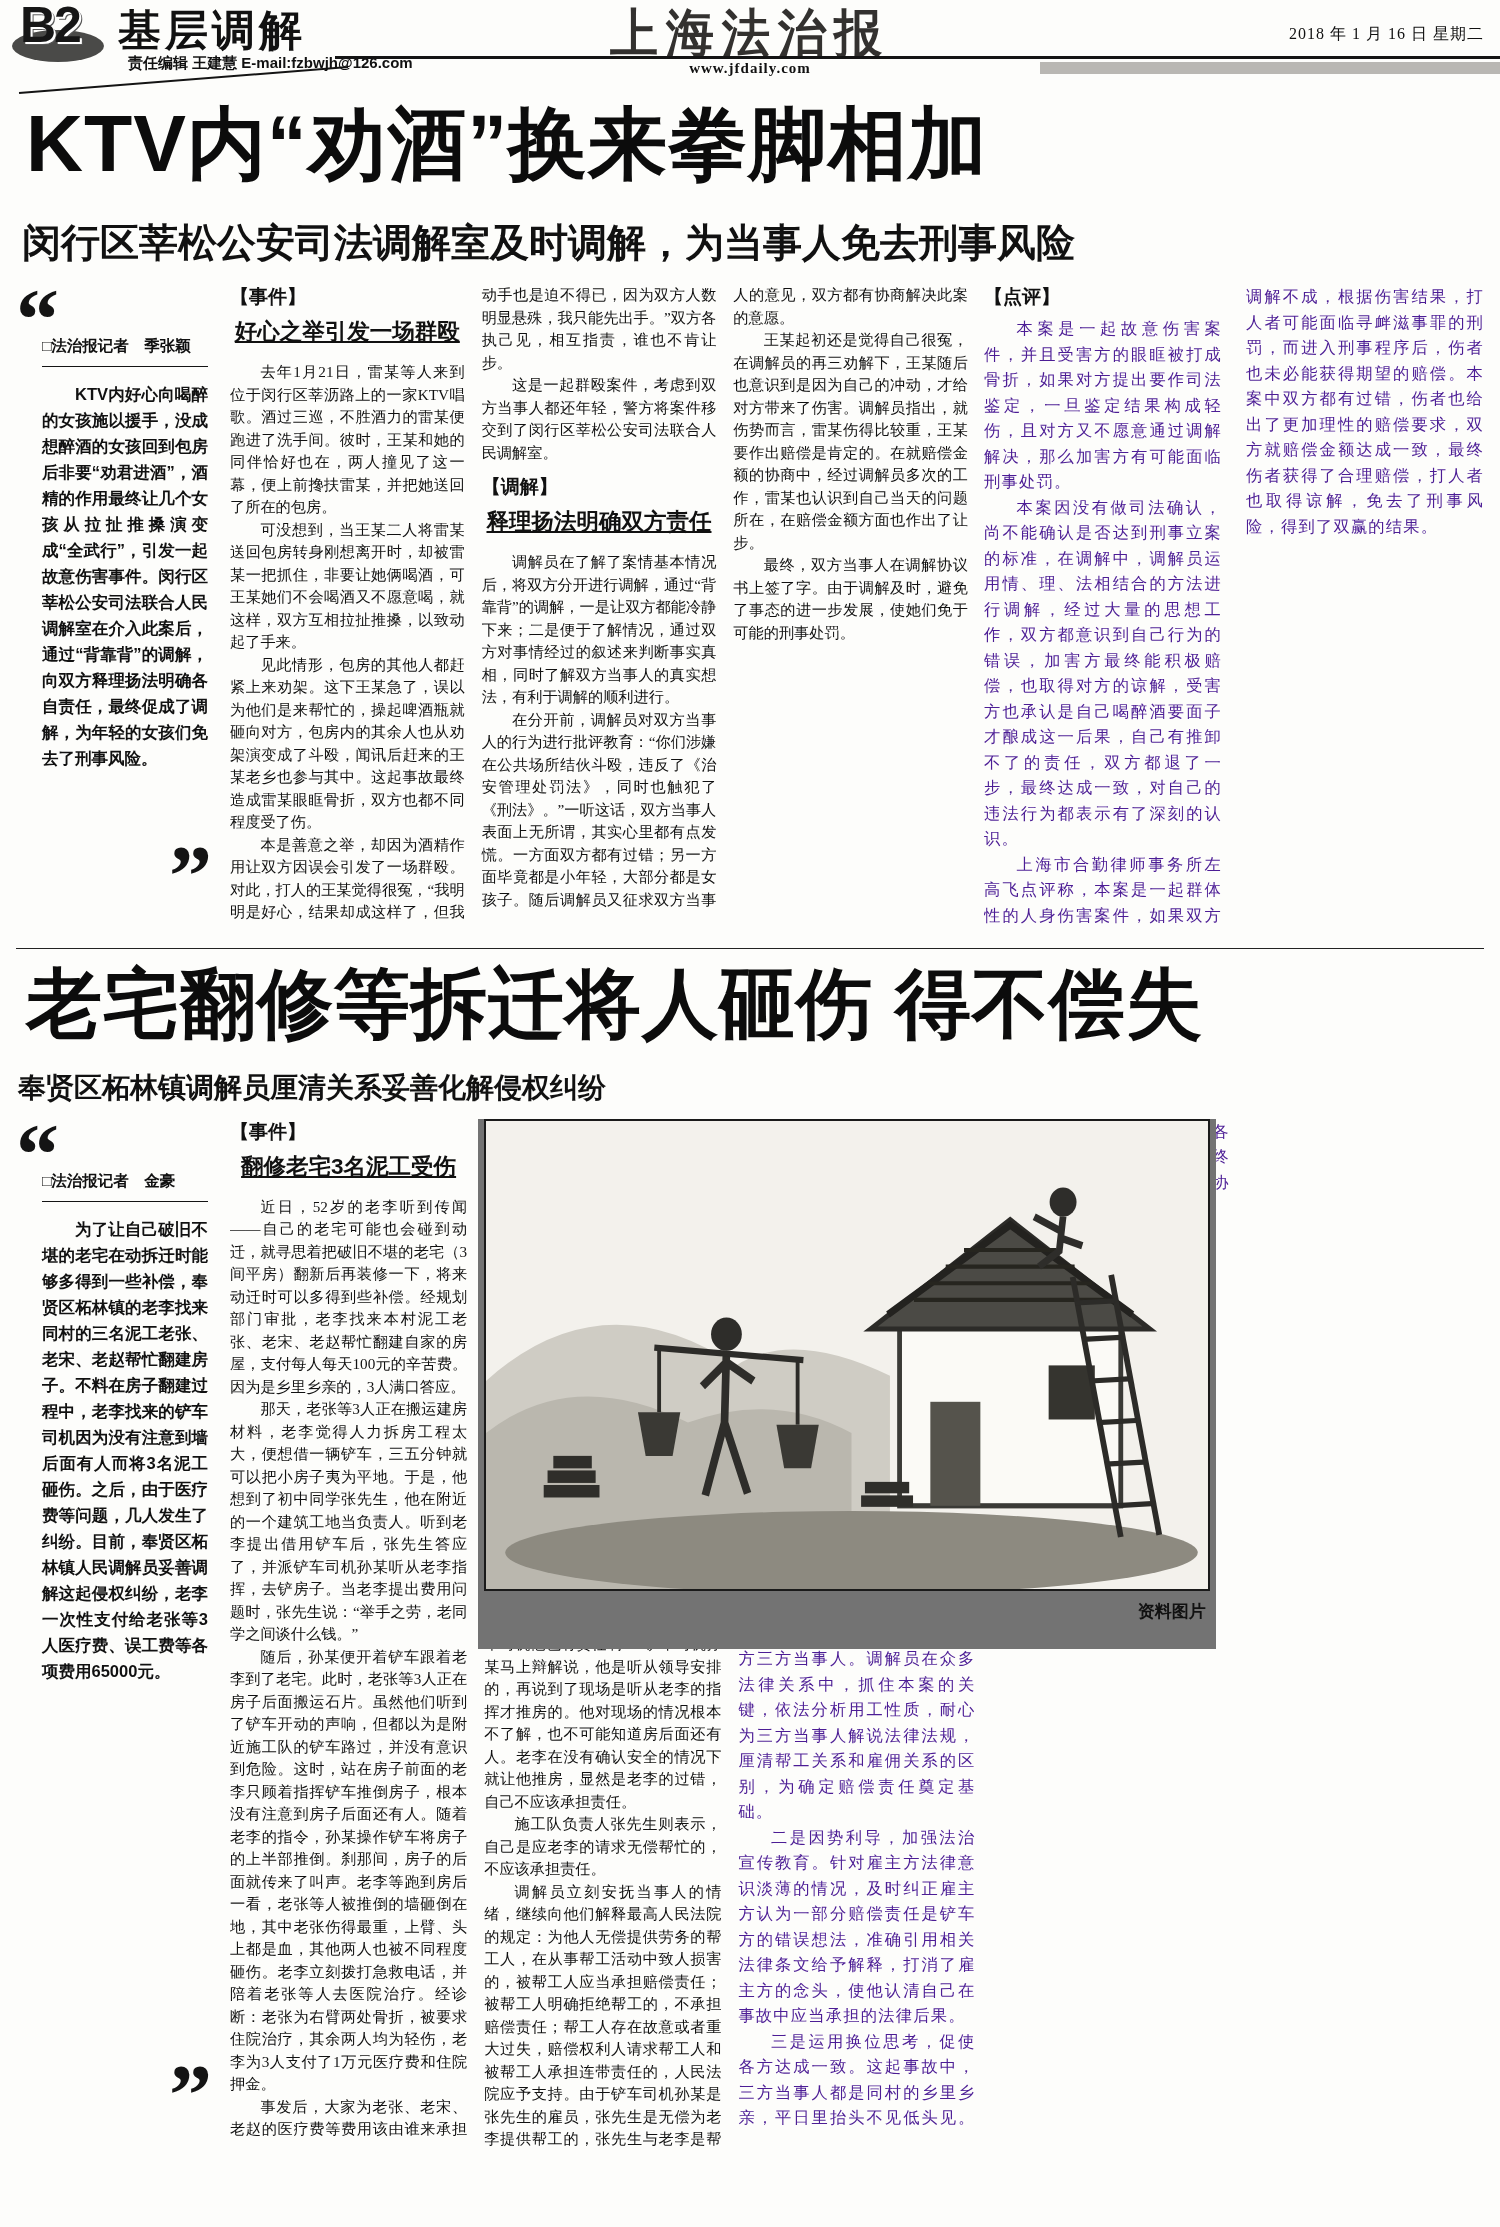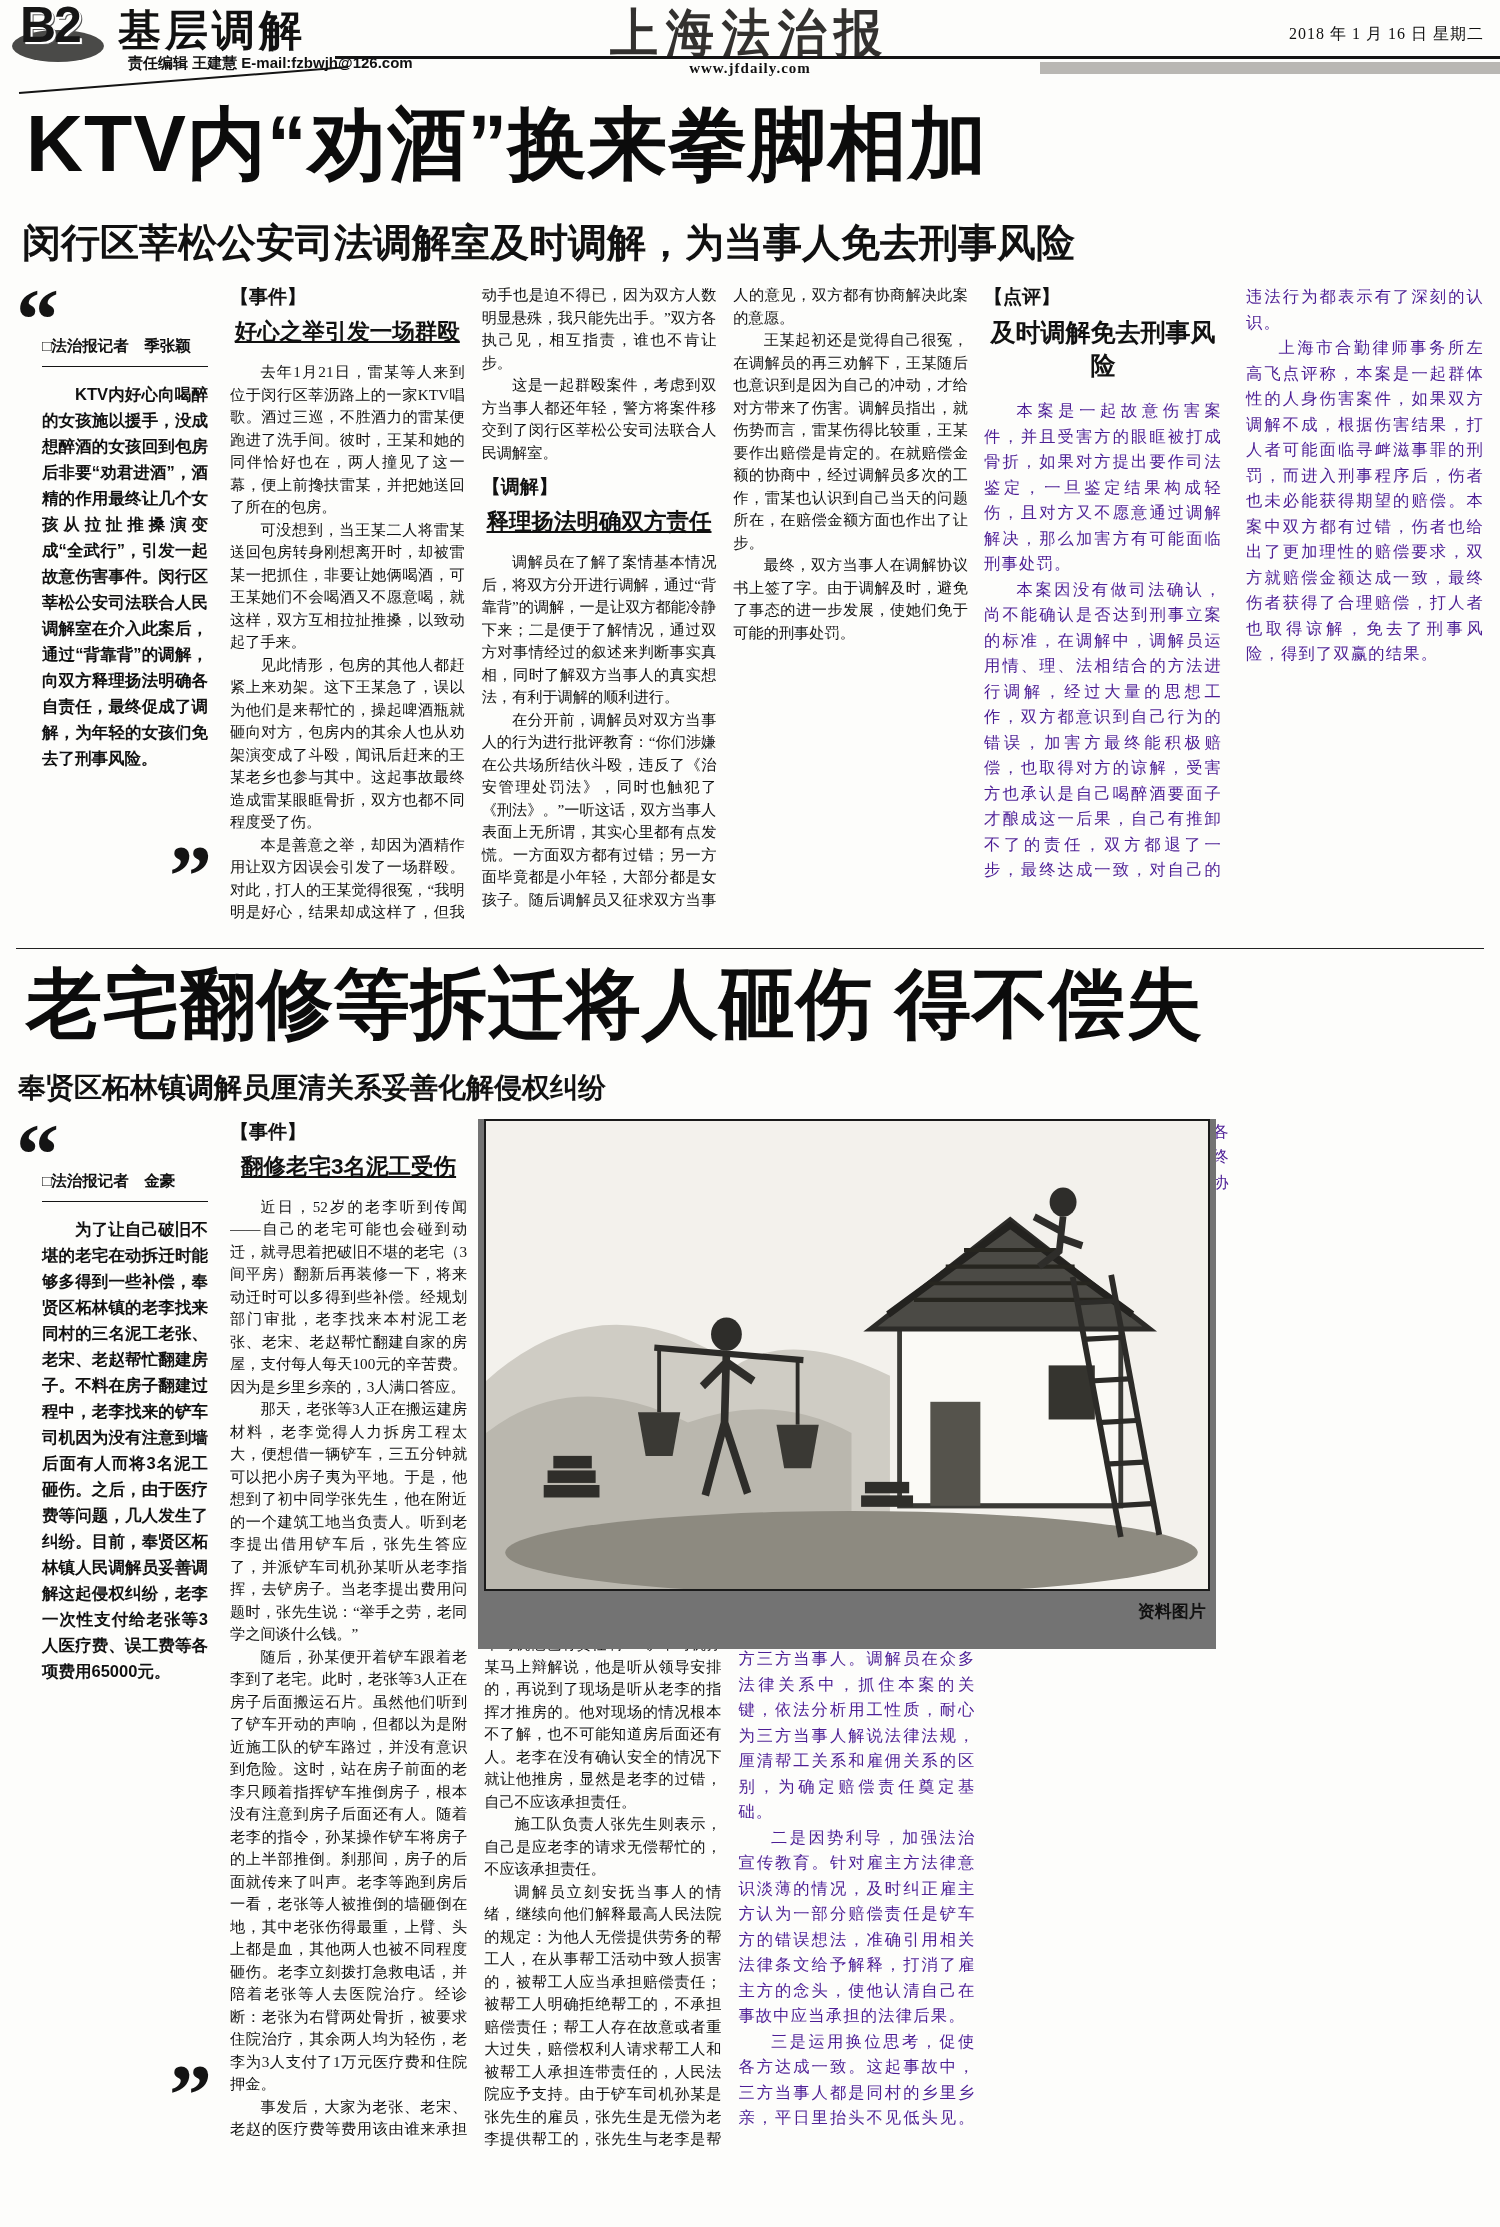--- a/index.html
+++ b/index.html
@@ -89,21 +89,20 @@
         <p>这是一起群殴案件，考虑到双方当事人都还年轻，警方将案件移交到了闵行区莘松公安司法联合人民调解室。</p>
         <div class="tag">【调解】</div>
         <h3 class="sec-title">释理扬法明确双方责任</h3>
         <p>调解员在了解了案情基本情况后，将双方分开进行调解，通过“背靠背”的调解，一是让双方都能冷静下来；二是便于了解情况，通过双方对事情经过的叙述来判断事实真相，同时了解双方当事人的真实想法，有利于调解的顺利进行。</p>
         <p>在分开前，调解员对双方当事人的行为进行批评教育：“你们涉嫌在公共场所结伙斗殴，违反了《治安管理处罚法》，同时也触犯了《刑法》。”一听这话，双方当事人表面上无所谓，其实心里都有点发慌。一方面双方都有过错；另一方面毕竟都是小年轻，大部分都是女孩子。随后调解员又征求双方当事人的意见，双方都有协商解决此案的意愿。</p>
         <p>王某起初还是觉得自己很冤，在调解员的再三劝解下，王某随后也意识到是因为自己的冲动，才给对方带来了伤害。调解员指出，就伤势而言，雷某伤得比较重，王某要作出赔偿是肯定的。在就赔偿金额的协商中，经过调解员多次的工作，雷某也认识到自己当天的问题所在，在赔偿金额方面也作出了让步。</p>
         <p>最终，双方当事人在调解协议书上签了字。由于调解及时，避免了事态的进一步发展，使她们免于可能的刑事处罚。</p>
       </div>
       <div class="a1-kai colflow kai">
         <div class="tag first">【点评】</div>
-        <h3 class="pv-title">及时调解免去刑事风险</h3>
         <p>本案是一起故意伤害案件，并且受害方的眼眶被打成骨折，如果对方提出要作司法鉴定，一旦鉴定结果构成轻伤，且对方又不愿意通过调解解决，那么加害方有可能面临刑事处罚。</p>
         <p>本案因没有做司法确认，尚不能确认是否达到刑事立案的标准，在调解中，调解员运用情、理、法相结合的方法进行调解，经过大量的思想工作，双方都意识到自己行为的错误，加害方最终能积极赔偿，也取得对方的谅解，受害方也承认是自己喝醉酒要面子才酿成这一后果，自己有推卸不了的责任，双方都退了一步，最终达成一致，对自己的违法行为都表示有了深刻的认识。</p>
         <p>上海市合勤律师事务所左高飞点评称，本案是一起群体性的人身伤害案件，如果双方调解不成，根据伤害结果，打人者可能面临寻衅滋事罪的刑罚，而进入刑事程序后，伤者也未必能获得期望的赔偿。本案中双方都有过错，伤者也给出了更加理性的赔偿要求，双方就赔偿金额达成一致，最终伤者获得了合理赔偿，打人者也取得谅解，免去了刑事风险，得到了双赢的结果。</p>
       </div>
     </div>
   </section>
 
   <hr class="divider">
 
   <section>

